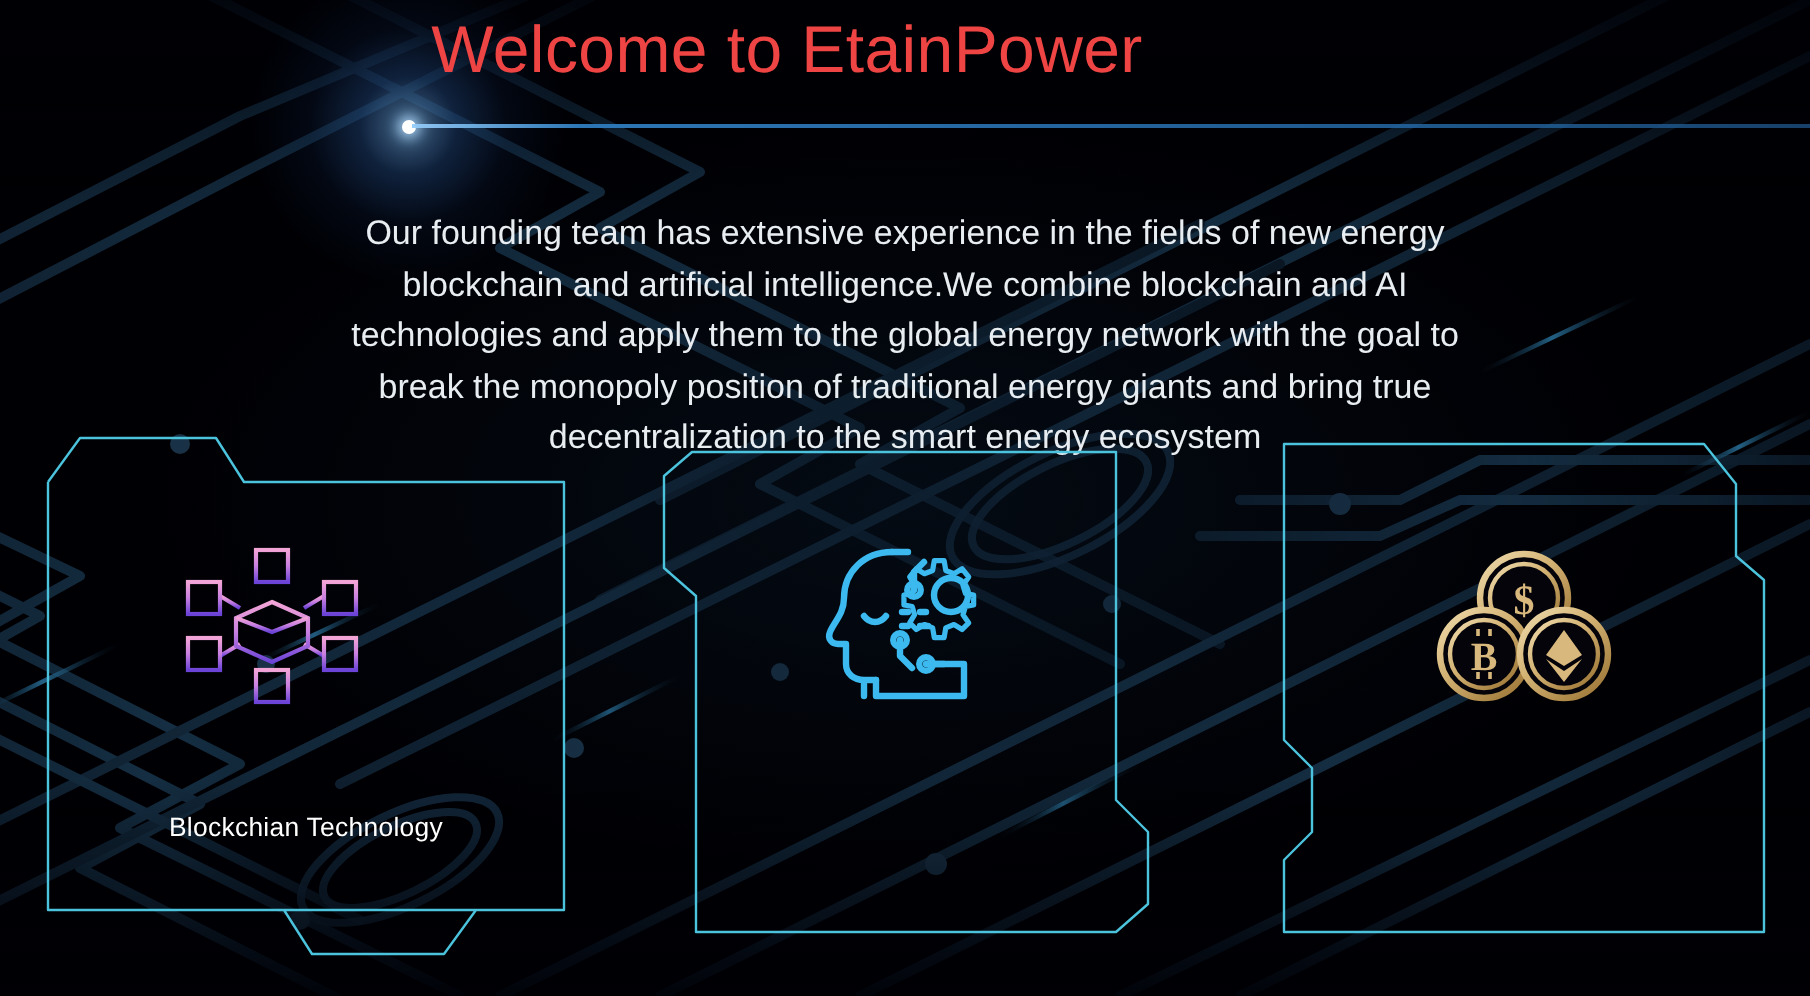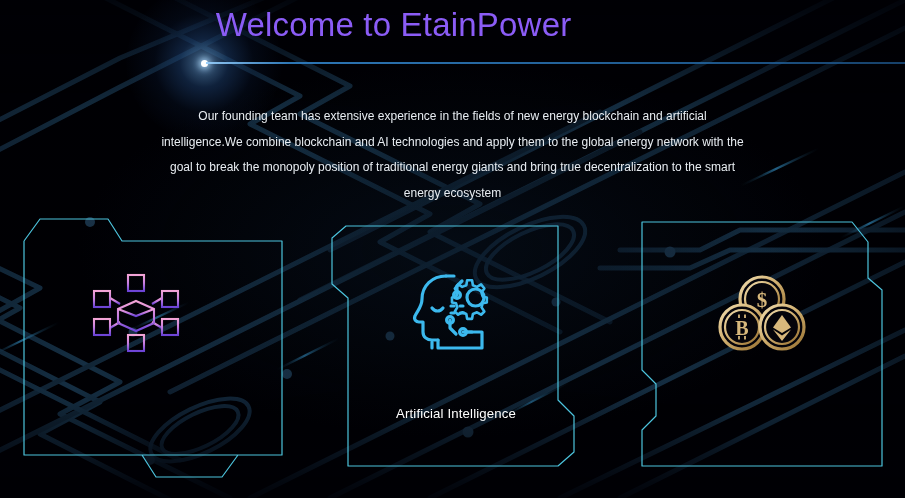--- a/index.html
+++ b/index.html
@@ -67,33 +67,33 @@
     background: linear-gradient(90deg, rgba(150,205,250,0.95) 0%, rgba(47,124,190,0.95) 12%, rgba(36,104,165,0.85) 70%, rgba(30,86,140,0.75) 100%);
     pointer-events: none;
   }
 
   
   #page-title {
     position: absolute;
     left: 0; top: 6px;
     width: 787px;
     text-align: center;
-    color: #8b5cf6;
+    color: #ef4444;
     font-size: 33px;
     font-weight: 400;
     letter-spacing: 0.2px;
     white-space: nowrap;
   }
   #intro-paragraph {
     position: absolute;
     left: 160px; top: 104px;
     width: 585px;
     text-align: center;
     color: #e8edf2;
-    font-size: 12px;
+    font-size: 17px;
     line-height: 25.5px;
     font-weight: 400;
   }
 
   
   .card {
     position: absolute;
   }
   .card-svg {
     position: absolute;
@@ -232,20 +232,21 @@
 
         <rect x="40" y="4" width="16" height="16"></rect>
         <rect x="40" y="64" width="16" height="16"></rect>
         <rect x="6" y="20" width="16" height="16"></rect>
         <rect x="74" y="20" width="16" height="16"></rect>
         <rect x="6" y="48" width="16" height="16"></rect>
         <rect x="74" y="48" width="16" height="16"></rect>
       </g>
     </svg>
 
+    <div class="card-label">Blockchian Technology</div>
   </div>
 
   <div class="card" id="card-ai">
     <svg class="card-svg" width="252" height="258" viewBox="0 0 252 258">
       <path d="M2 14 L16 2 L228 2 L228 176 L244 192 L244 228 L228 242 L18 242 L18 74 L2 60 Z" fill="none" stroke="#4cc3dd" stroke-width="1.2" stroke-linejoin="round"></path>
     </svg>
 
     <svg class="card-icon" width="92" height="86" viewBox="0 0 92 86">
       <g fill="none" stroke="#3cb9ee" stroke-width="3.2" stroke-linecap="round" stroke-linejoin="round">
 
@@ -268,21 +269,20 @@
       </g>
 
       <g fill="none" stroke="#3cb9ee" stroke-width="3.2" stroke-linejoin="round">
         <path d="M69 12 L75 12 L76 18 L81 20 L86 17 L90 22 L86.5 27 L88 32 L93 33 L93 39 L88 40 L86.5 45
                  L90 50 L86 54 L81 51 L76 53 L75 59 L69 59 L68 53 L63 51 L58 54 L54 50 L57 45 L55.5 40
                  L50.5 39 L50.5 33 L55.5 32 L57 27 L54 22 L58 17 L63 20 L68 18 Z" transform="translate(-6,-2) scale(0.82) translate(8,3)"></path>
         <circle cx="65.5" cy="27.5" r="8.5"></circle>
       </g>
     </svg>
 
-    <div class="card-label">Artificial Intelligence</div>
   </div>
 
   <div class="card" id="card-token">
     <svg class="card-svg" width="246" height="258" viewBox="0 0 246 258">
       <path d="M4 6 L214 6 L230 26 L230 62 L244 74 L244 250 L4 250 L4 214 L18 200 L18 168 L4 154 Z" fill="none" stroke="#4cc3dd" stroke-width="1.2" stroke-linejoin="round"></path>
     </svg>
 
     <svg class="card-icon" width="92" height="86" viewBox="0 0 92 86">
       <defs>
         <linearGradient id="coinGrad" x1="0" y1="0" x2="0.9" y2="1">

